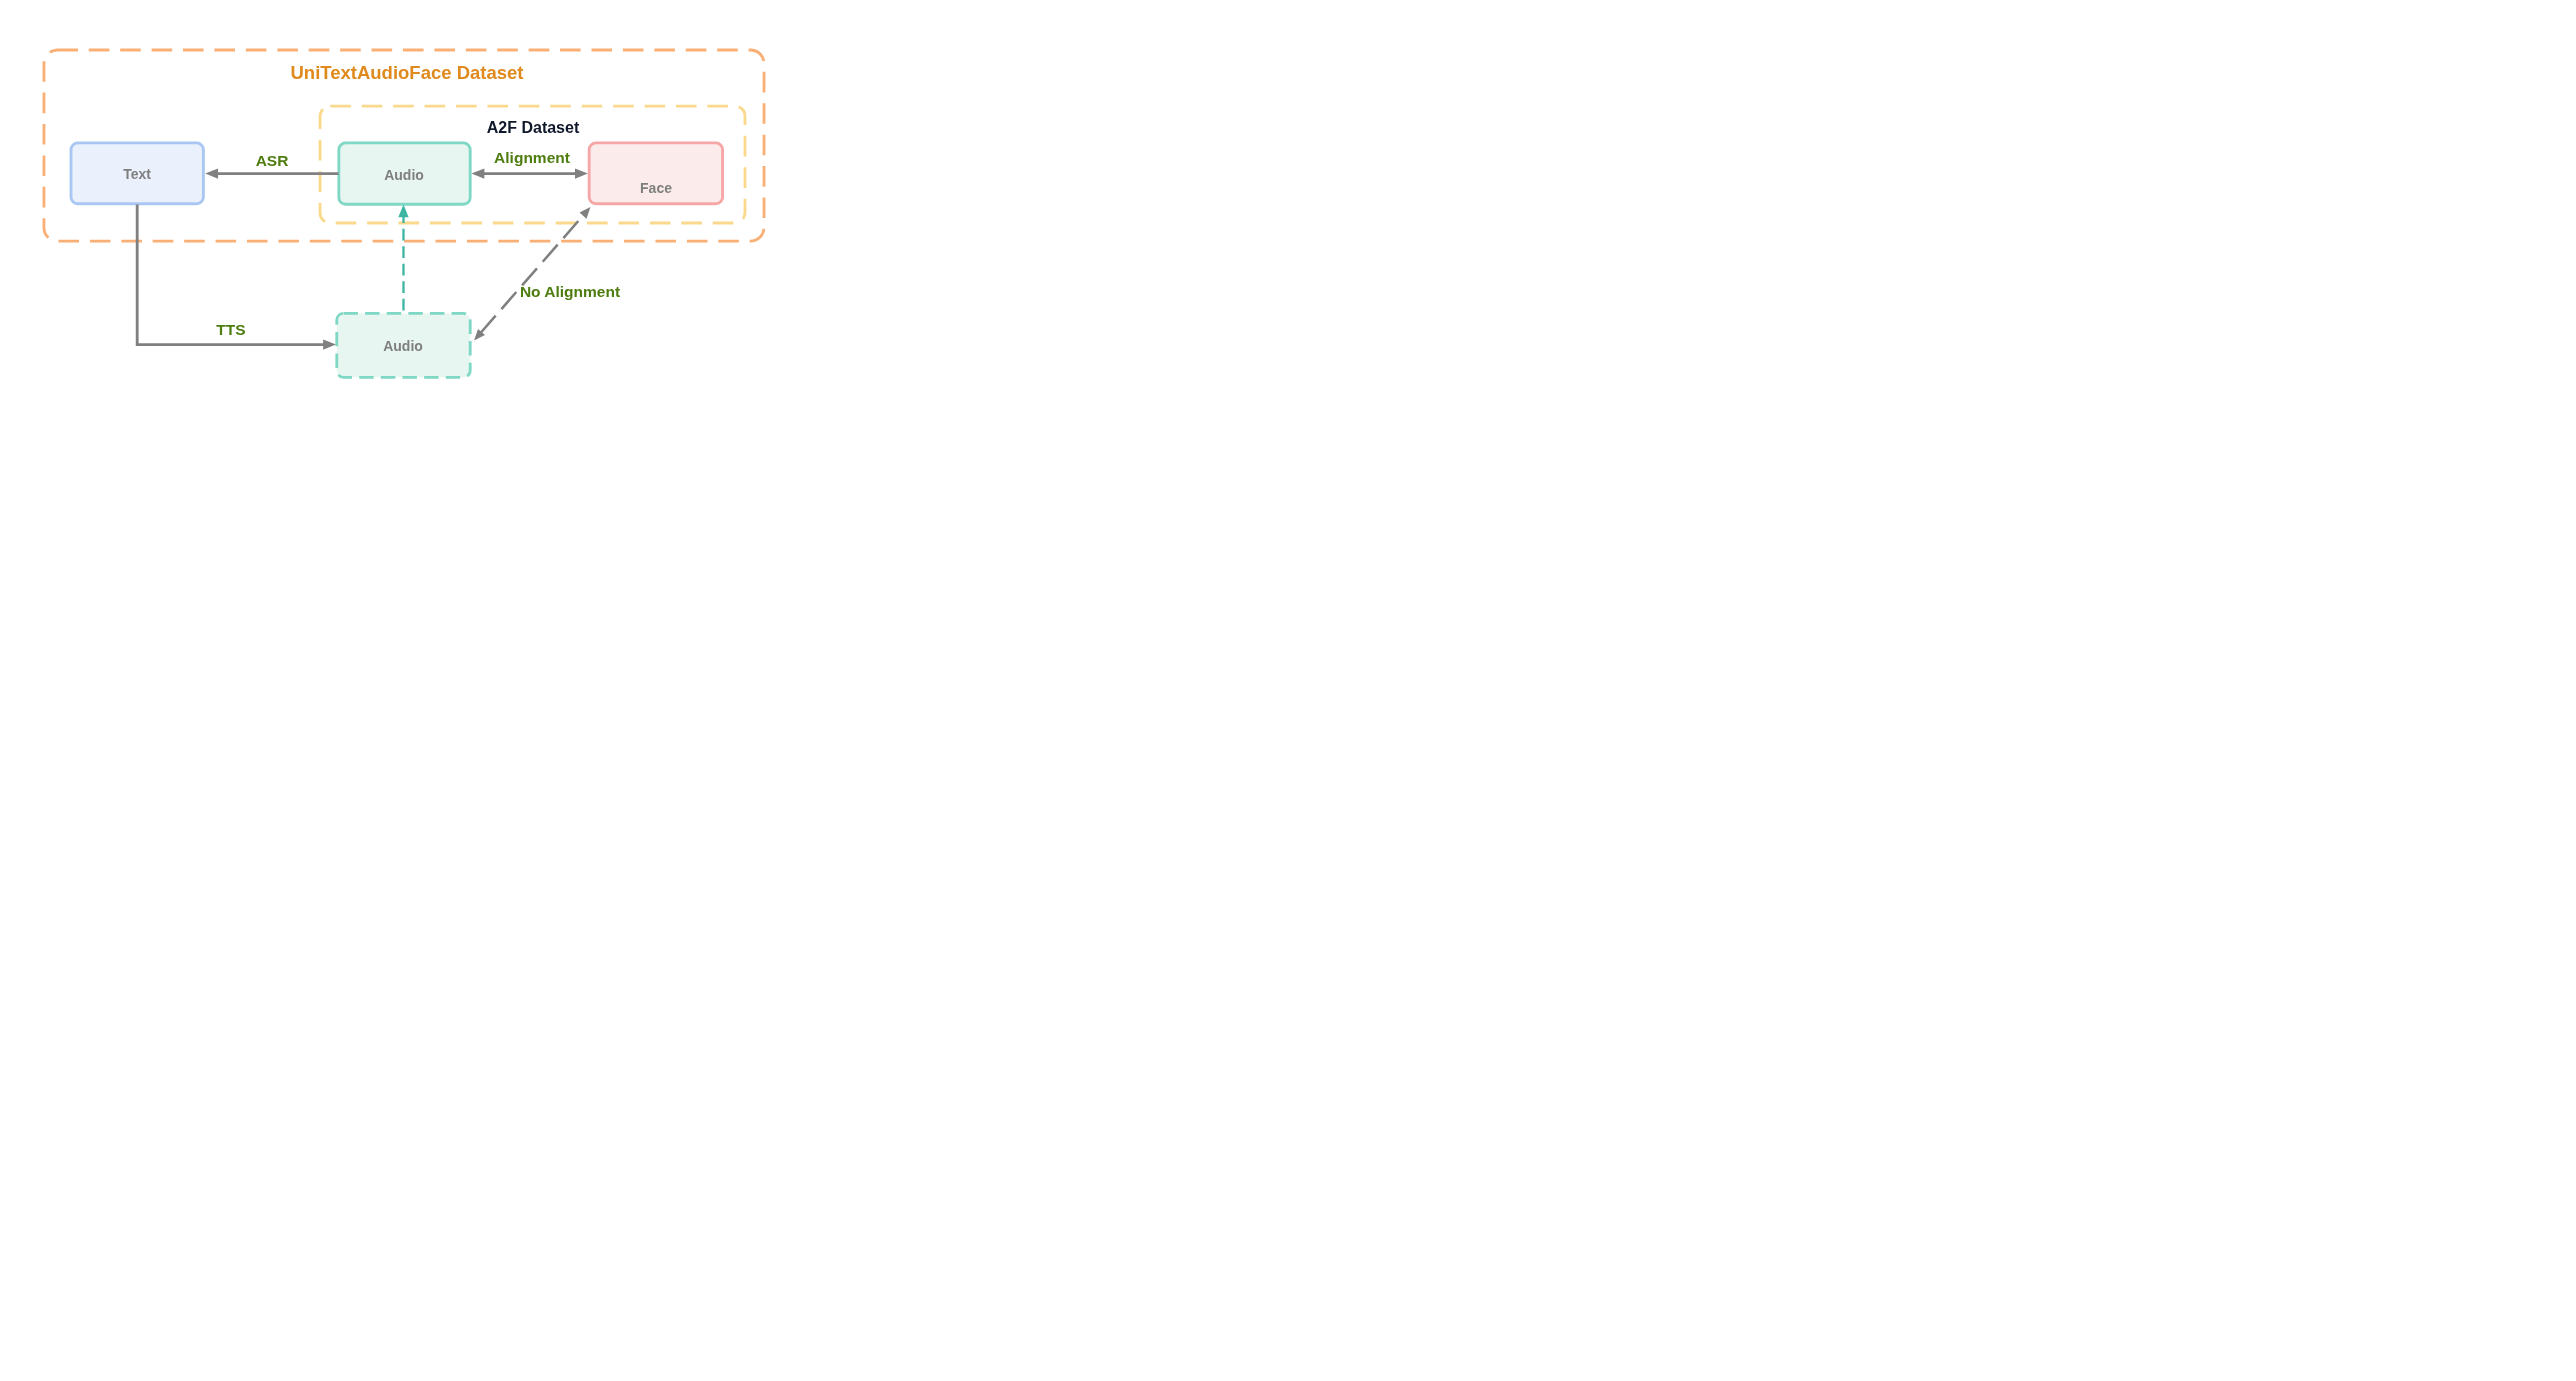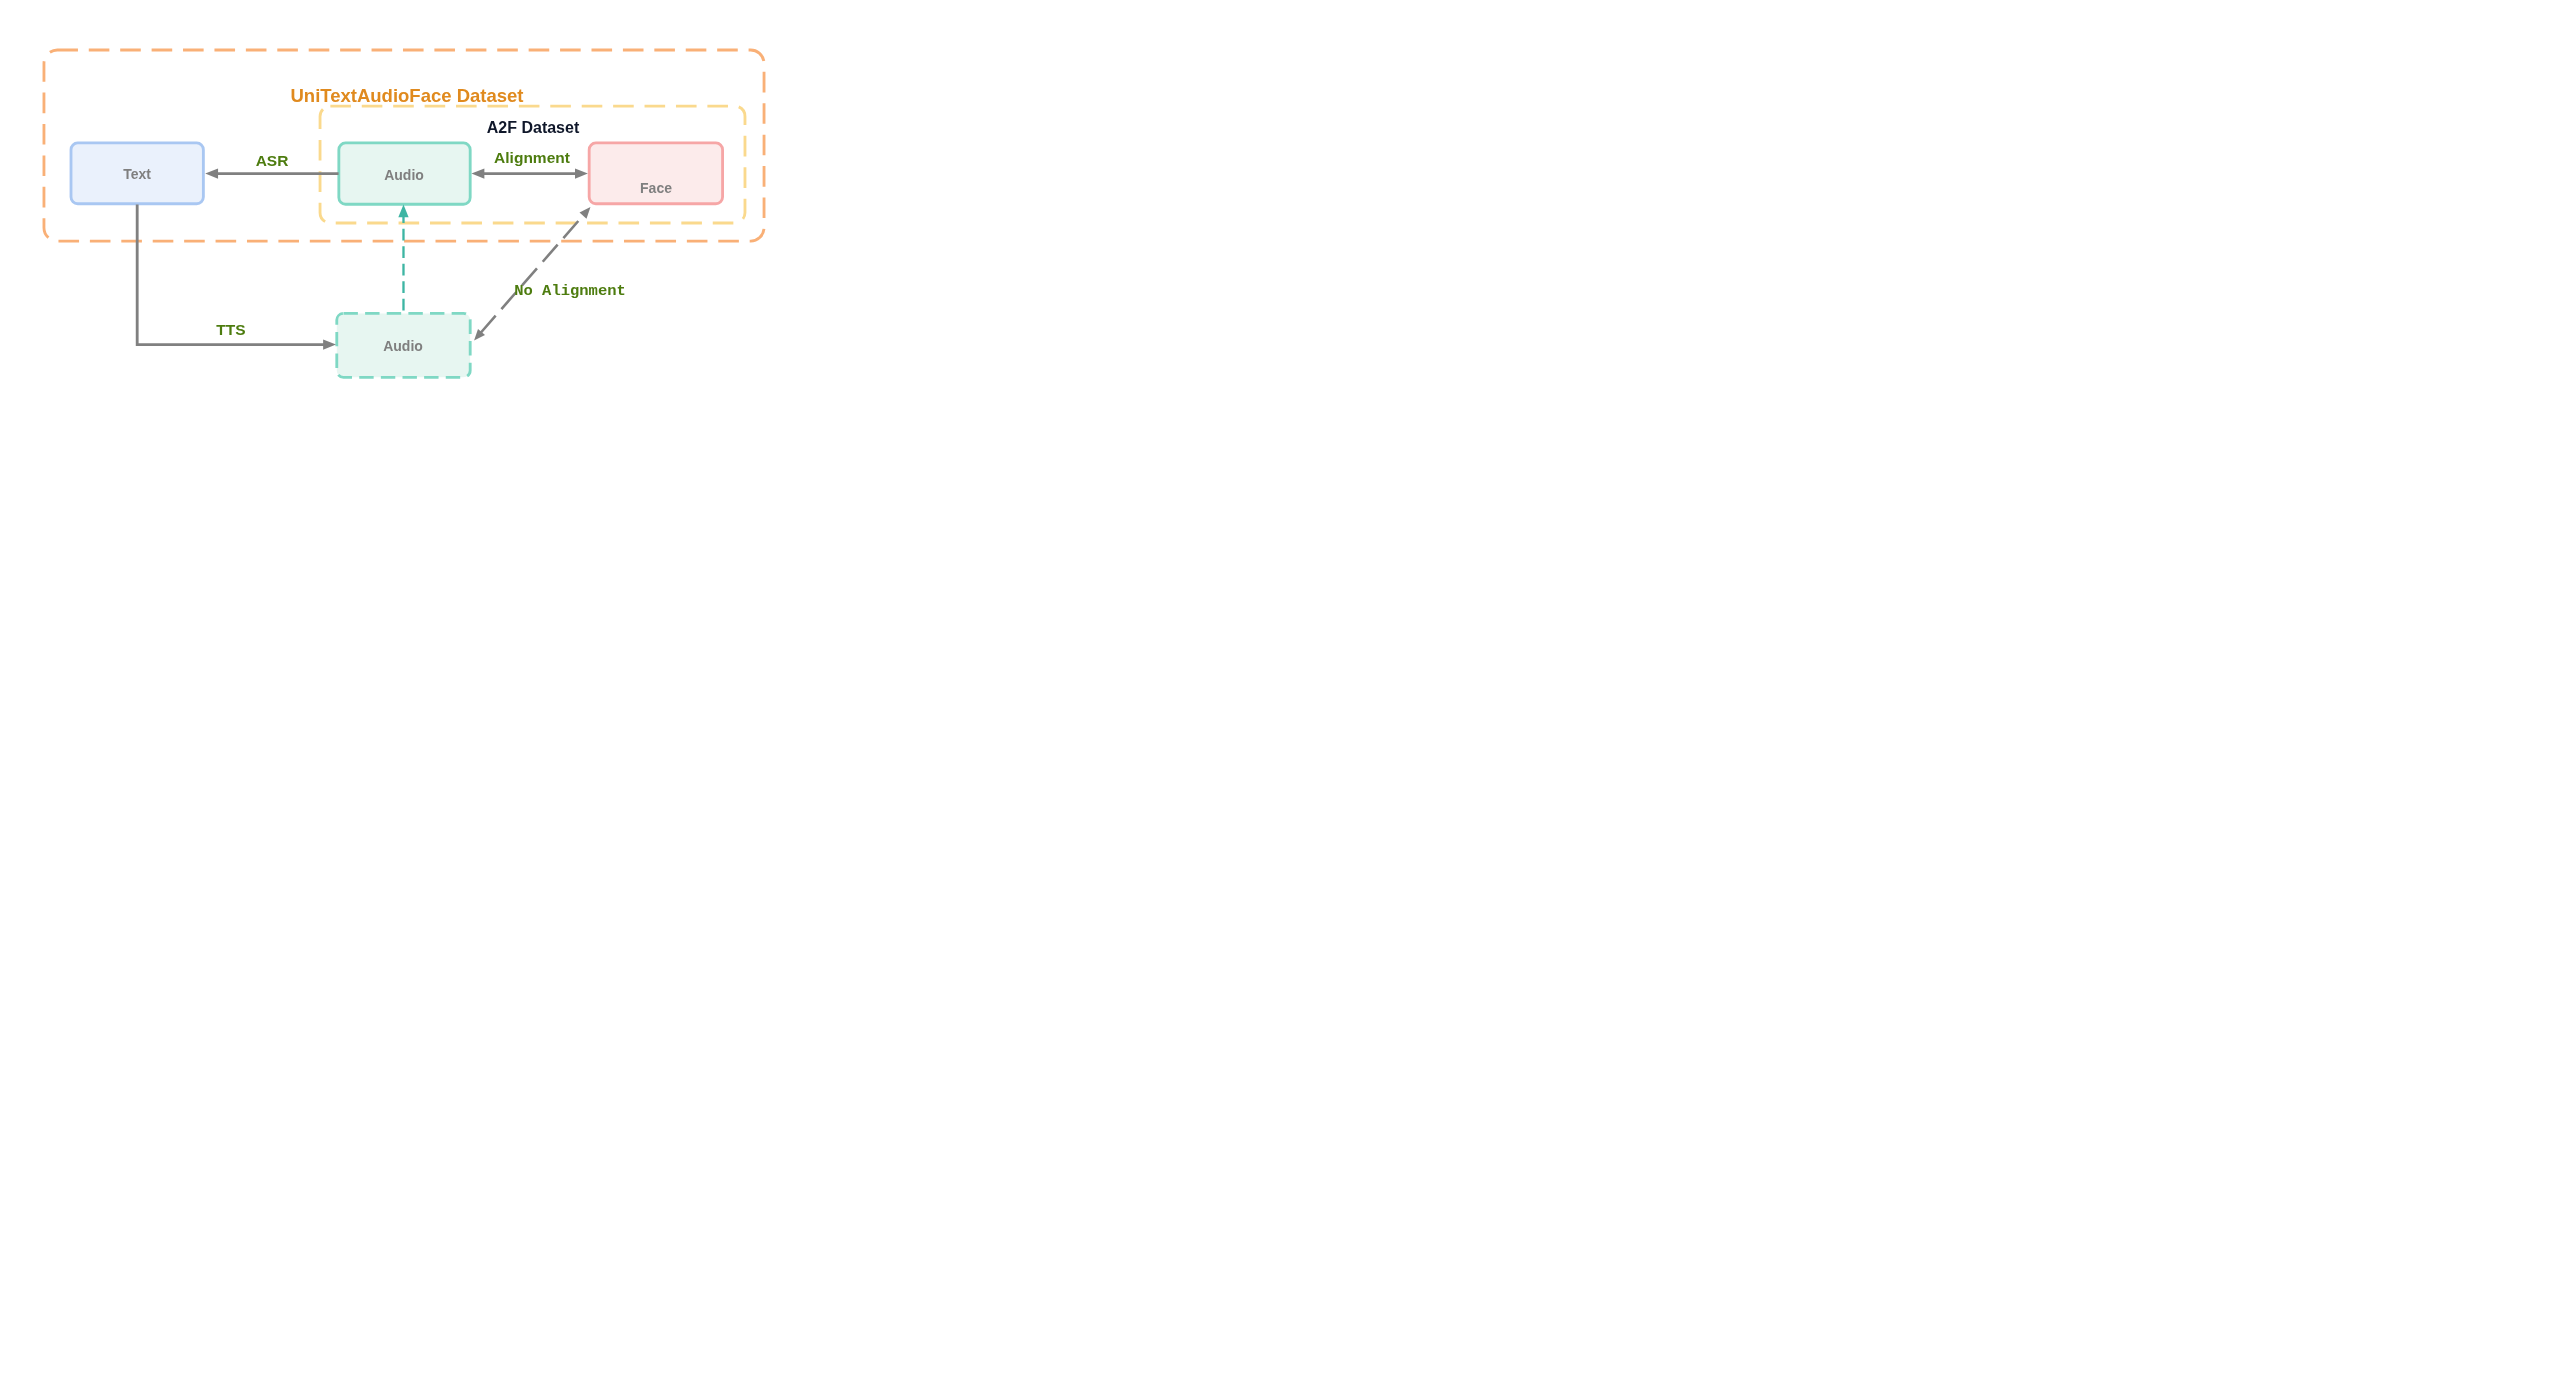--- a/index.html
+++ b/index.html
@@ -73,34 +73,34 @@
       <polygon points="783,397 773,422 793,422" fill="#3DB5A3"></polygon>
     </g>
 
     <g>
       <line x1="933" y1="646" x2="1132" y2="418" stroke="#808080" stroke-width="5" stroke-dasharray="44 17"></line>
       <polygon points="1146,402 1138.3,424.5 1124.7,412.7" fill="#808080"></polygon>
       <polygon points="920,661 941.3,650.3 927.7,638.5" fill="#808080"></polygon>
     </g>
   </svg>
 
-  <div class="lbl lbl-outer-title" style="left:407px; top:73px;margin-top:23px;">UniTextAudioFace Dataset</div>
+  <div class="lbl lbl-outer-title" style="left:407px; top:73px;">UniTextAudioFace Dataset</div>
 
   <div class="lbl lbl-inner-title" style="left:533px; top:128px;">A2F Dataset</div>
 
   <div class="lbl lbl-node" style="left:137px; top:174px;">Text</div>
 
   <div class="lbl lbl-node" style="left:404px; top:175px;">Audio</div>
 
   <div class="lbl lbl-node" style="left:656px; top:188px;">Face</div>
 
   <div class="lbl lbl-node" style="left:403px; top:346px;">Audio</div>
 
   <div class="lbl lbl-edge" style="left:272px; top:161px;">ASR</div>
 
   <div class="lbl lbl-edge" style="left:532px; top:158px;">Alignment</div>
 
   <div class="lbl lbl-edge" style="left:231px; top:330px;">TTS</div>
 
-  <div class="lbl lbl-edge" style="left:570px; top:292px;font-family:Liberation Mono, monospace;">No Alignment</div>
+  <div class="lbl lbl-edge" style="left:570px; top:292px;">No Alignment</div>
 
 </div>
 
 
 </body></html>

